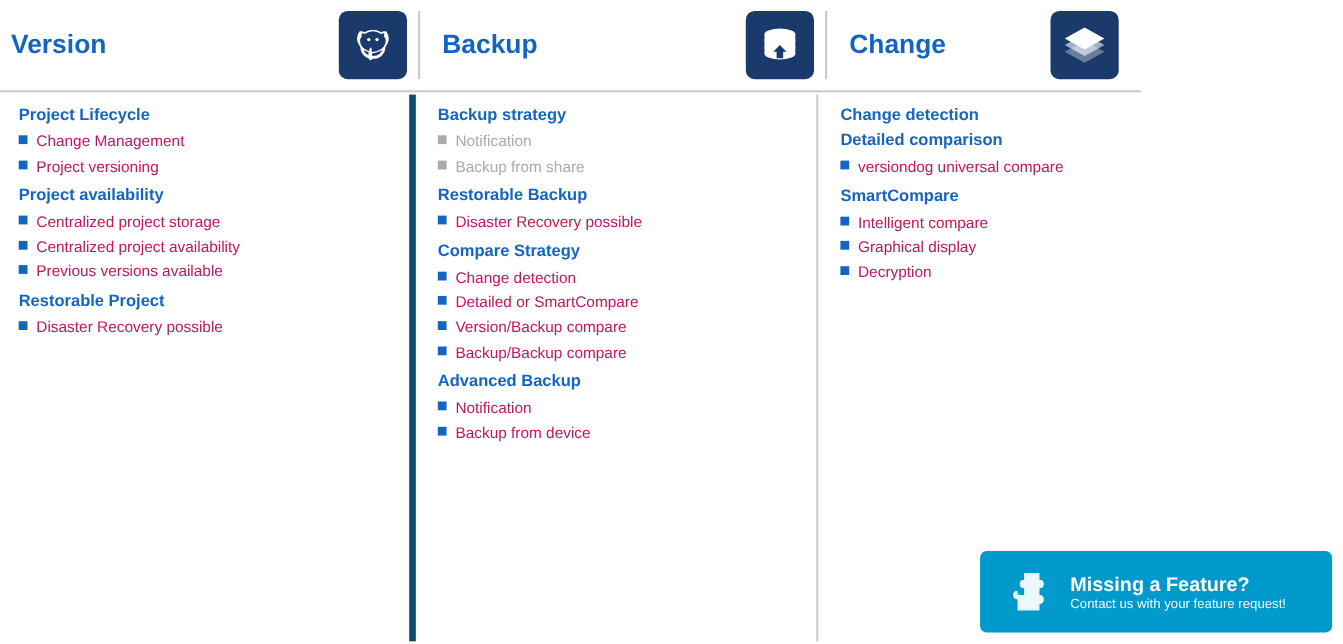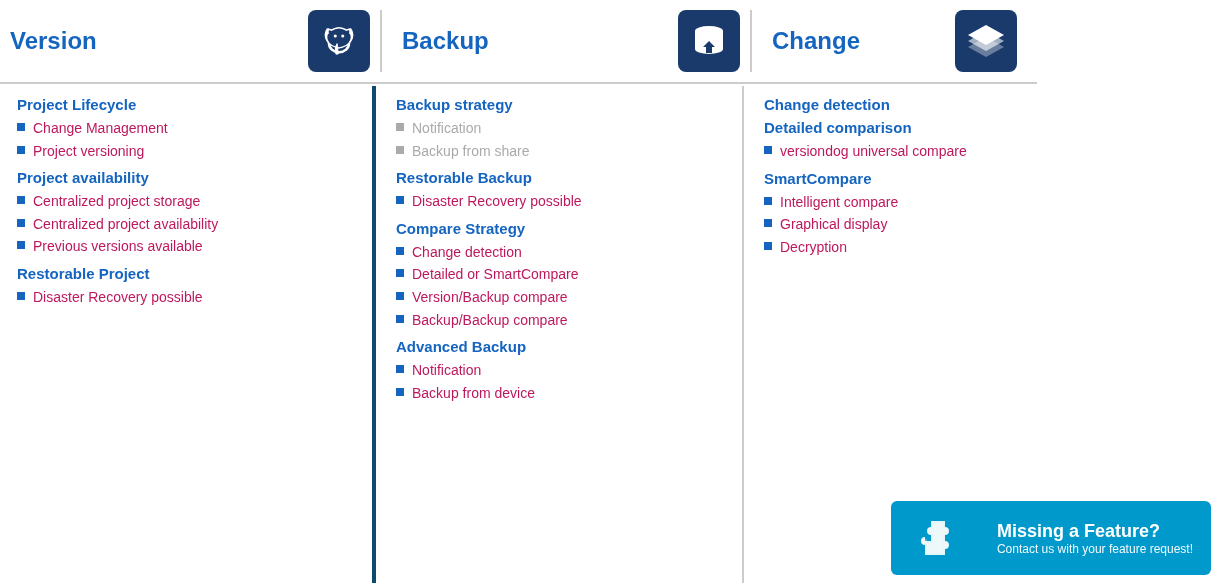--- a/index.html
+++ b/index.html
@@ -71,21 +71,21 @@
       flex: 1;
       padding: 2px;
     }
 
     .content-col {
       flex: 0 0 350px;
       padding: 5px 15px;
     }
 
     .content-col.version { flex: 0 0 370px; }
-    .content-col.backup { flex: 0 0 370px; border-left: 4px solid #0c4a6e; padding-left: 20px; }
+    .content-col.backup { flex: 0 0 370px; border-left: 6px solid #0c4a6e; padding-left: 20px; }
     .content-col.compare { flex: 1; border-left: 2px solid #ccc; padding-left: 20px; }
 
     .section-title {
       font-size: 15px;
       font-weight: bold;
       color: #1565c0;
       margin-bottom: 6px;
     }
 
     .section-title:first-child {
@@ -131,21 +131,20 @@
       bottom: 10px;
       right: 10px;
       background: #0099cc;
       color: white;
       border-radius: 6px;
       padding: 12px 18px;
       display: flex;
       align-items: center;
       gap: 14px;
       min-width: 320px;
-      justify-content: space-between;
     }
 
     .missing-feature-text-block {
       display: flex;
       flex-direction: column;
     }
 
     .missing-feature-title {
       font-size: 18px;
       font-weight: bold;

